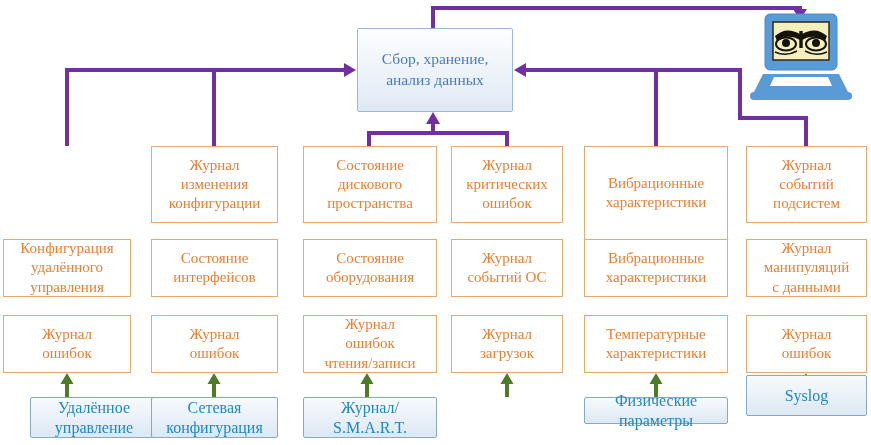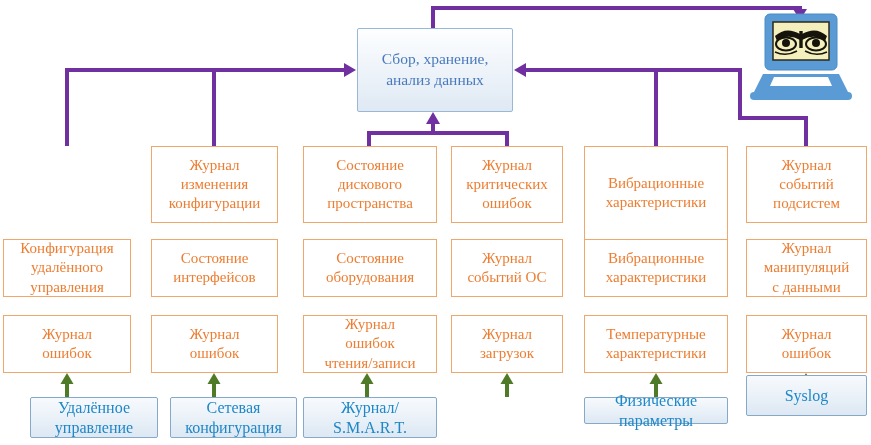--- a/index.html
+++ b/index.html
@@ -112,21 +112,21 @@
   <div class="n src" style="left:3px;top:397px;width:128px;height:41px;margin-left:27px;">Удалённое
 управление</div>
 
   <div class="n orange" style="left:151px;top:146px;width:127px;height:77px;">Журнал
 изменения
 конфигурации</div>
   <div class="n orange" style="left:151px;top:239px;width:127px;height:58px;">Состояние
 интерфейсов</div>
   <div class="n orange" style="left:151px;top:315px;width:127px;height:58px;">Журнал
 ошибок</div>
-  <div class="n src" style="left:151px;top:397px;width:127px;height:41px;margin-left:19px;">Сетевая
+  <div class="n src" style="left:151px;top:397px;width:127px;height:41px;">Сетевая
 конфигурация</div>
 
   <div class="n orange" style="left:303px;top:146px;width:134px;height:77px;">Состояние
 дискового
 пространства</div>
   <div class="n orange" style="left:303px;top:239px;width:134px;height:58px;">Состояние
 оборудования</div>
   <div class="n orange" style="left:303px;top:315px;width:134px;height:58px;">Журнал
 ошибок
 чтения/записи</div>

